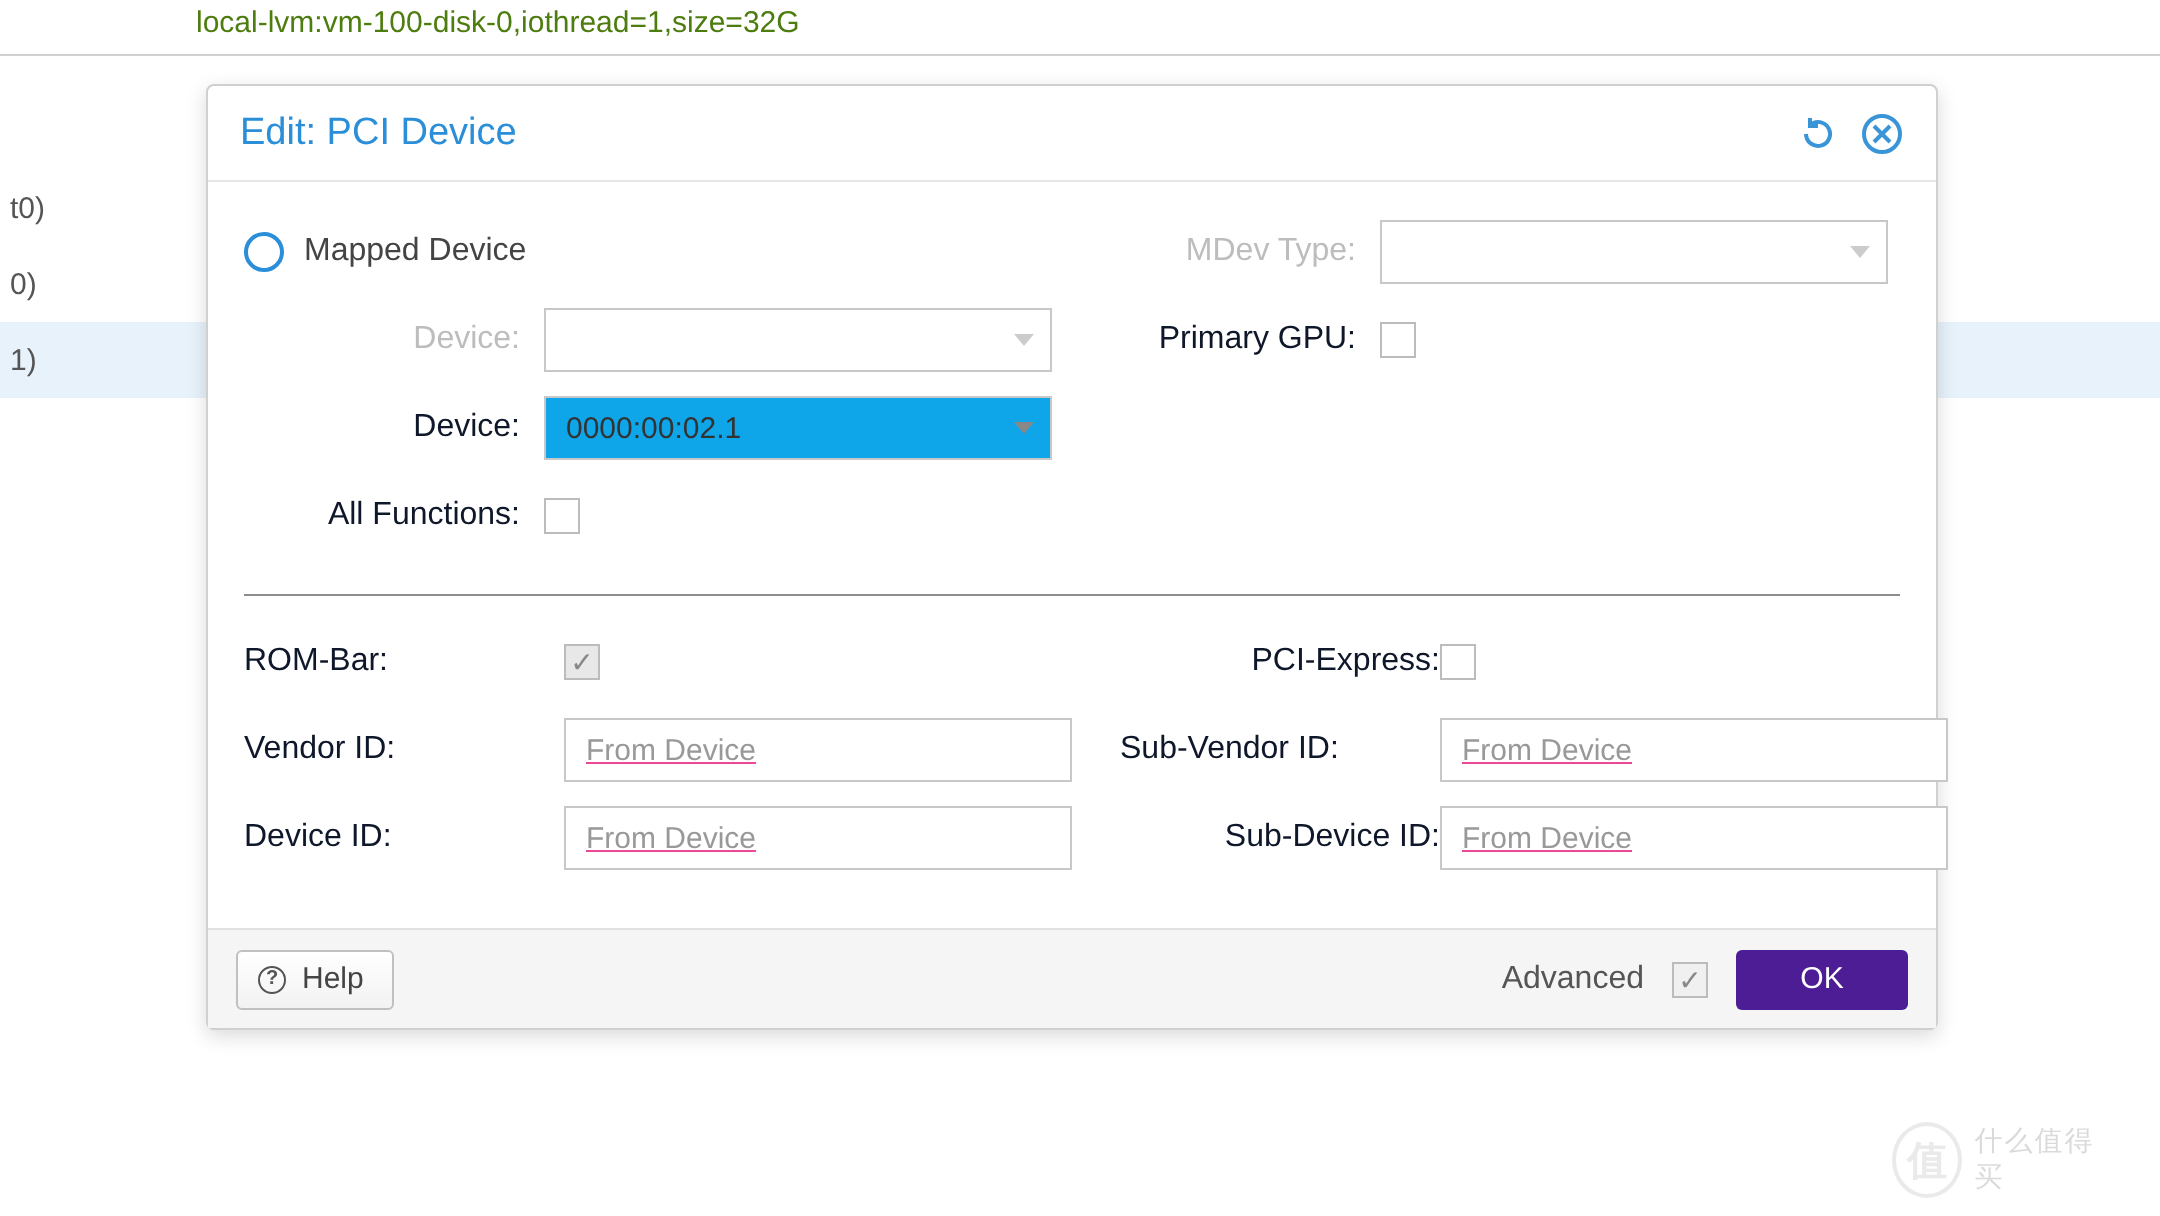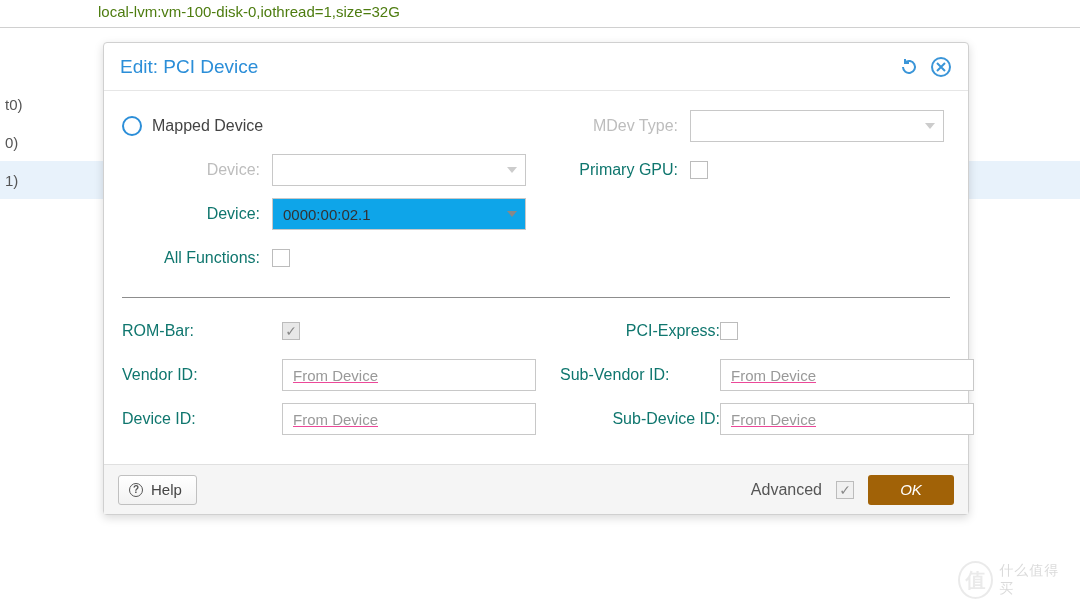--- a/index.html
+++ b/index.html
@@ -28,21 +28,21 @@
   }
   .modal-title { color:#2b8ed8; font-size:19px; font-weight:400; }
   .modal-tools { display:flex; gap:10px; align-items:center; }
   .modal-tools .tool { width:22px; height:22px; display:flex; align-items:center; justify-content:center; cursor:pointer; }
   .modal-tools svg { stroke:#3a95d8; fill:none; }
 
   .modal-body { padding:20px 18px 16px 18px; }
   .two-col { display:flex; gap:24px; }
   .col { flex:1; }
   .frow { display:flex; align-items:center; height:30px; margin-bottom:14px; }
-  .label { width:150px; text-align:right; padding-right:12px; font-size:16px; color:#0f766e; white-space:nowrap; }
+  .label { width:150px; text-align:right; padding-right:12px; font-size:16px; color:#0f172a; white-space:nowrap; }
   .label.muted { color:#bdbdbd; }
   .indent { padding-left:22px; width:150px; }
   .fld { flex:1; display:flex; align-items:center; }
 
   .radio { width:20px; height:20px; border:2px solid #2b8ed8; border-radius:50%; display:inline-flex; align-items:center; justify-content:center; margin-right:10px; cursor:pointer; flex-shrink:0; }
   .radio.checked::after { content:""; width:10px; height:10px; border-radius:50%; background:#555; display:block; }
   .radio-label { font-size:16px; color:#444; cursor:pointer; }
 
   .checkbox { width:18px; height:18px; border:1px solid #bcbcbc; background:#fff; display:inline-flex; align-items:center; justify-content:center; cursor:pointer; flex-shrink:0; }
   .checkbox.checked { background:#f0f0f0; }
@@ -57,23 +57,23 @@
   .textin { width:254px; height:32px; border:1px solid #c8c8c8; background:#fff; padding:0 10px; font-size:15px; color:#ec4899; outline:none;text-decoration:underline; }
   .textin::placeholder { color:#999; }
 
   hr.sep { border:none; border-top:1px solid #8d8d8d; margin:10px 0 18px 0; }
 
   .modal-footer { height:50px; background:#f5f5f5; border-top:1px solid #e0e0e0; display:flex; align-items:center; justify-content:space-between; padding:0 14px; }
   .help-btn { height:30px; padding:0 14px 0 10px; border:1px solid #c0c0c0; background:linear-gradient(#ffffff,#f2f2f2); border-radius:3px; display:flex; align-items:center; gap:8px; cursor:pointer; font-size:15px; color:#444; }
   .help-icon { width:14px; height:14px; border:1.5px solid #555; border-radius:50%; display:inline-flex; align-items:center; justify-content:center; font-size:10px; font-weight:bold; color:#555; }
   .footer-right { display:flex; align-items:center; gap:14px; }
   .adv-label { font-size:16px; color:#555; }
-  .ok-btn { width:86px; height:30px; background:#a16207; color:#fff; border:none; border-radius:3px; font-size:15px; cursor:pointer;font-style:italic; }
-
-  .watermark { position:absolute; right:12px; bottom:8px; width:110px; height:40px; display:flex; align-items:center; opacity:0.30; color:#888; }
+  .ok-btn { width:86px; height:30px; background:#4c1d95; color:#fff; border:none; border-radius:3px; font-size:15px; cursor:pointer; }
+
+  .watermark { position:absolute; right:24px; bottom:8px; width:110px; height:40px; display:flex; align-items:center; opacity:0.30; color:#888; }
   .watermark .wm-circ { width:38px; height:38px; border:2px solid #bbb; border-radius:50%; display:flex; align-items:center; justify-content:center; font-size:20px; font-weight:bold; color:#bbb; margin-right:6px; }
   .watermark .wm-txt { font-size:14px; letter-spacing:1px; }
 </style>
 </head>
 <body>
 
 <div class="bg-top"><span>local-lvm:vm-100-disk-0,iothread=1,size=32G</span></div>
 <div class="bg-divider"></div>
 <div class="bg-row bg-r1">
     <span class="left"></span>

